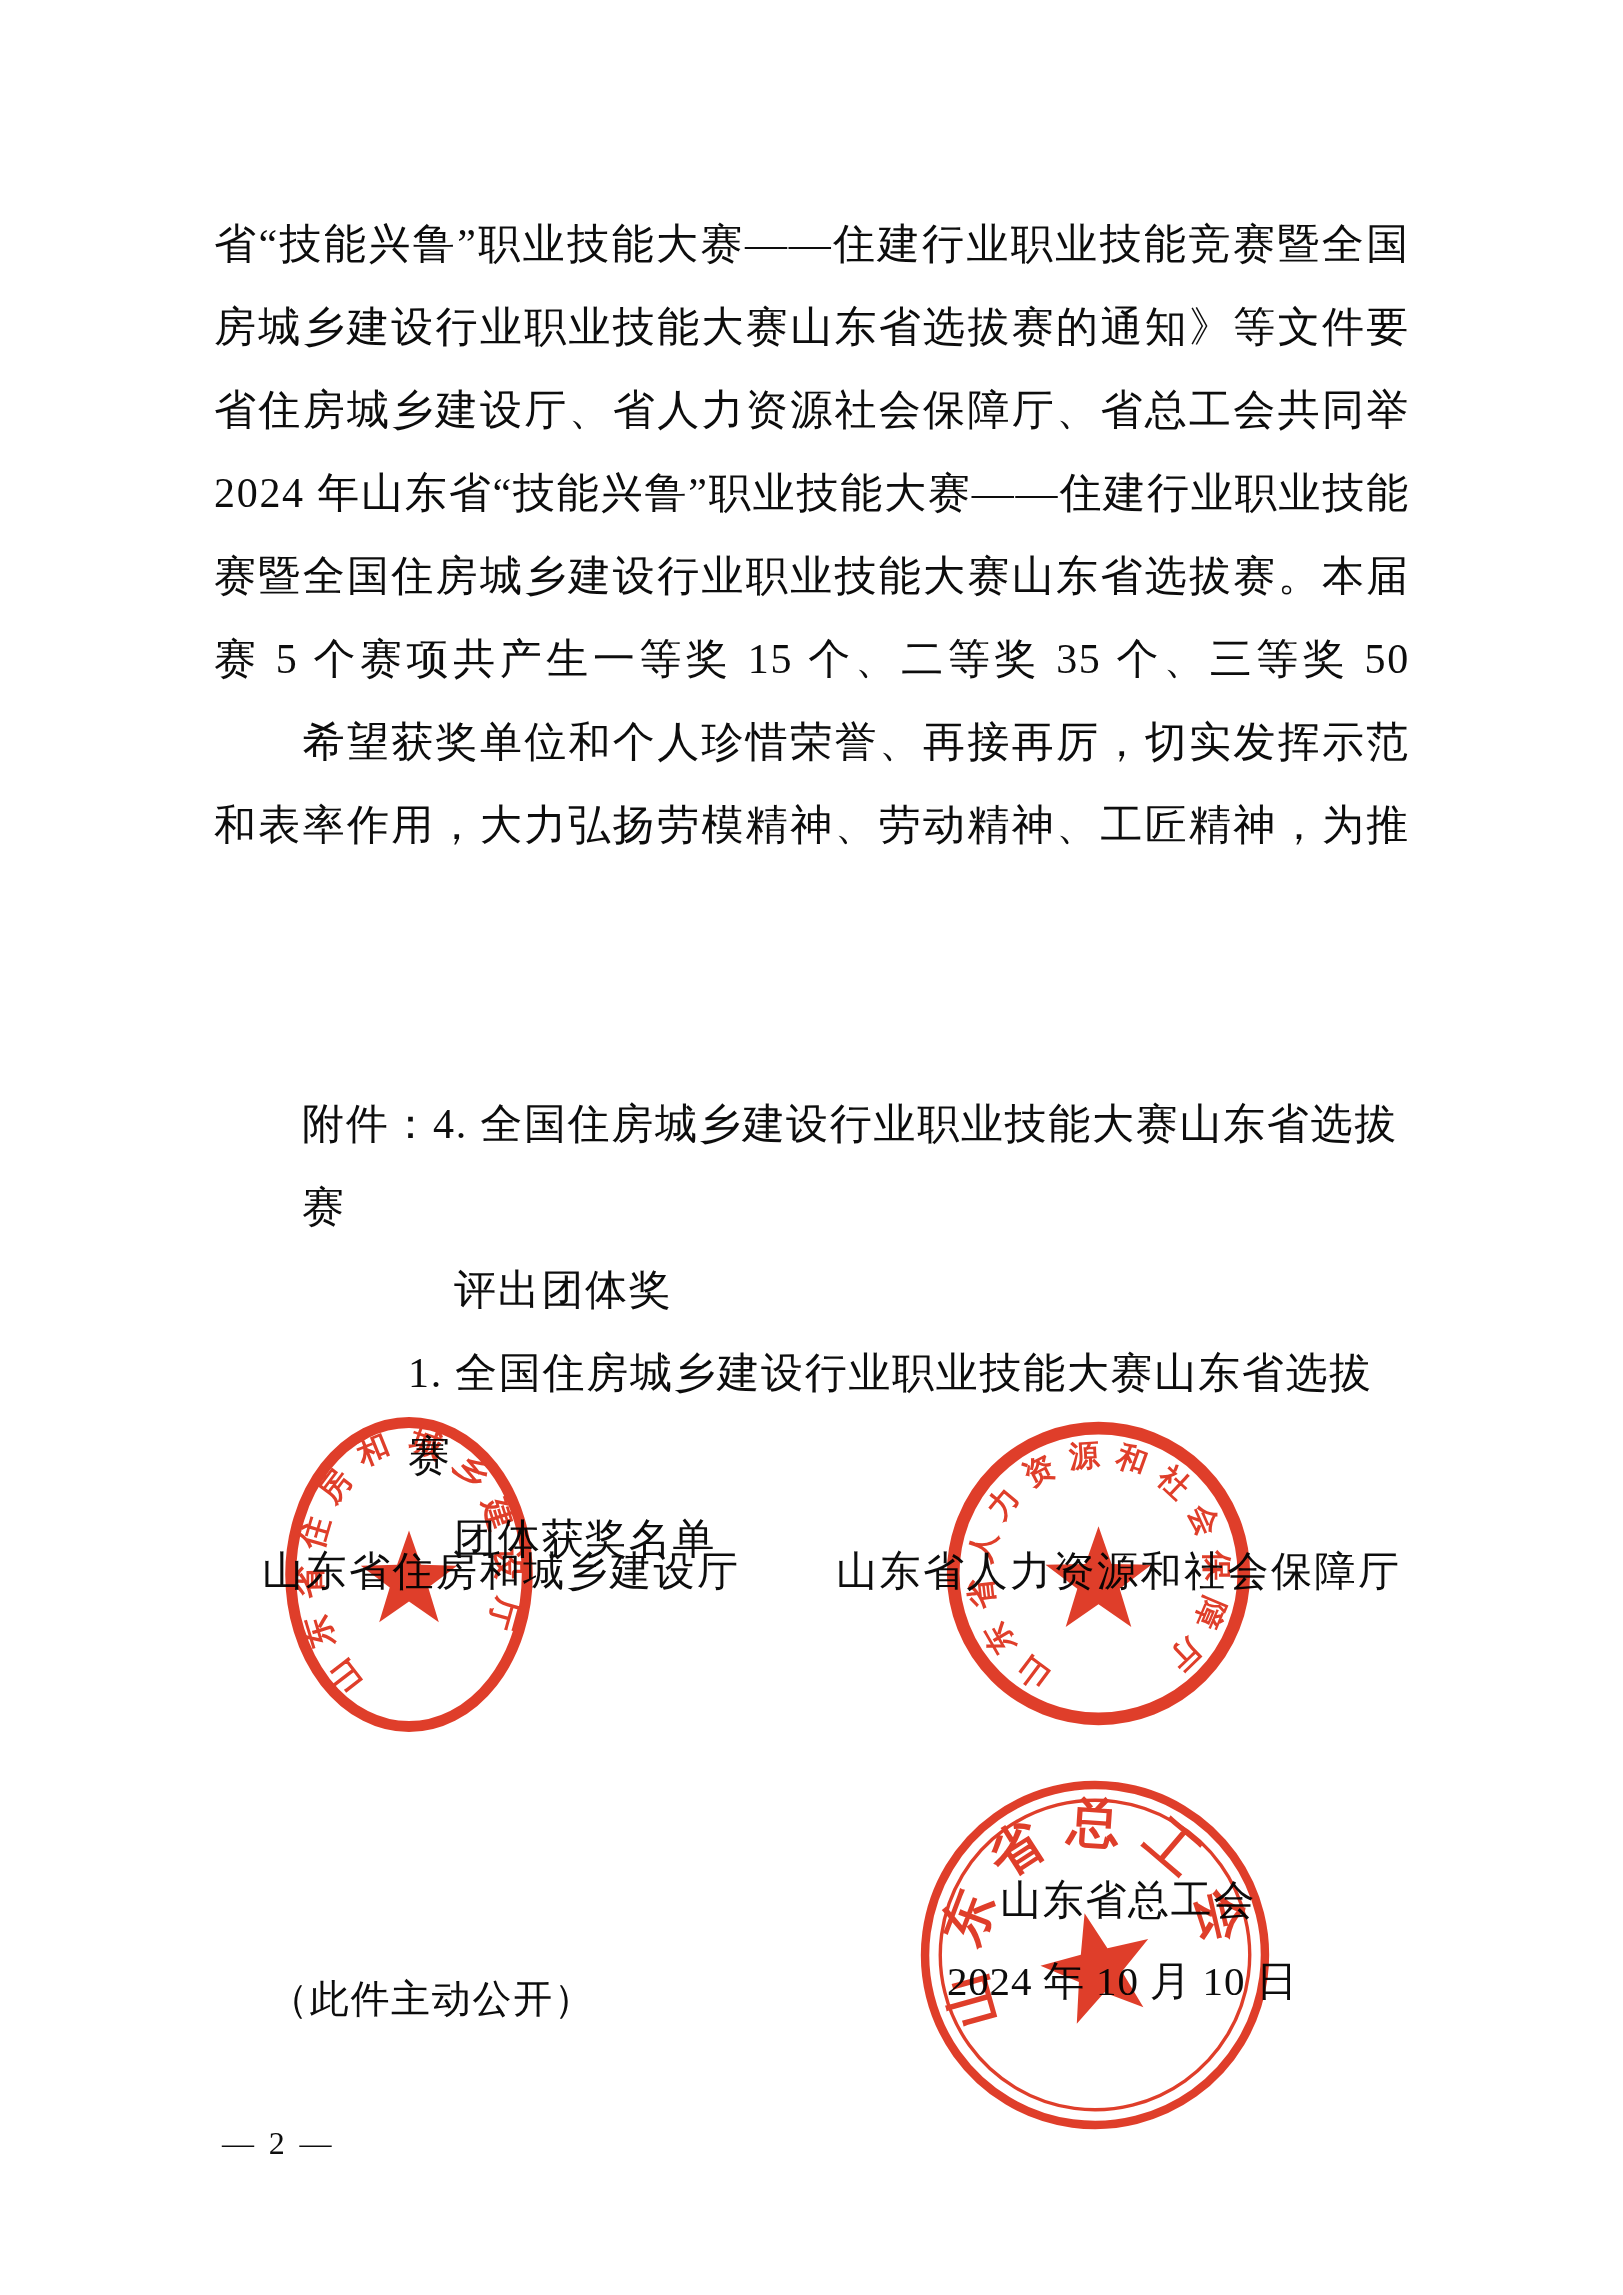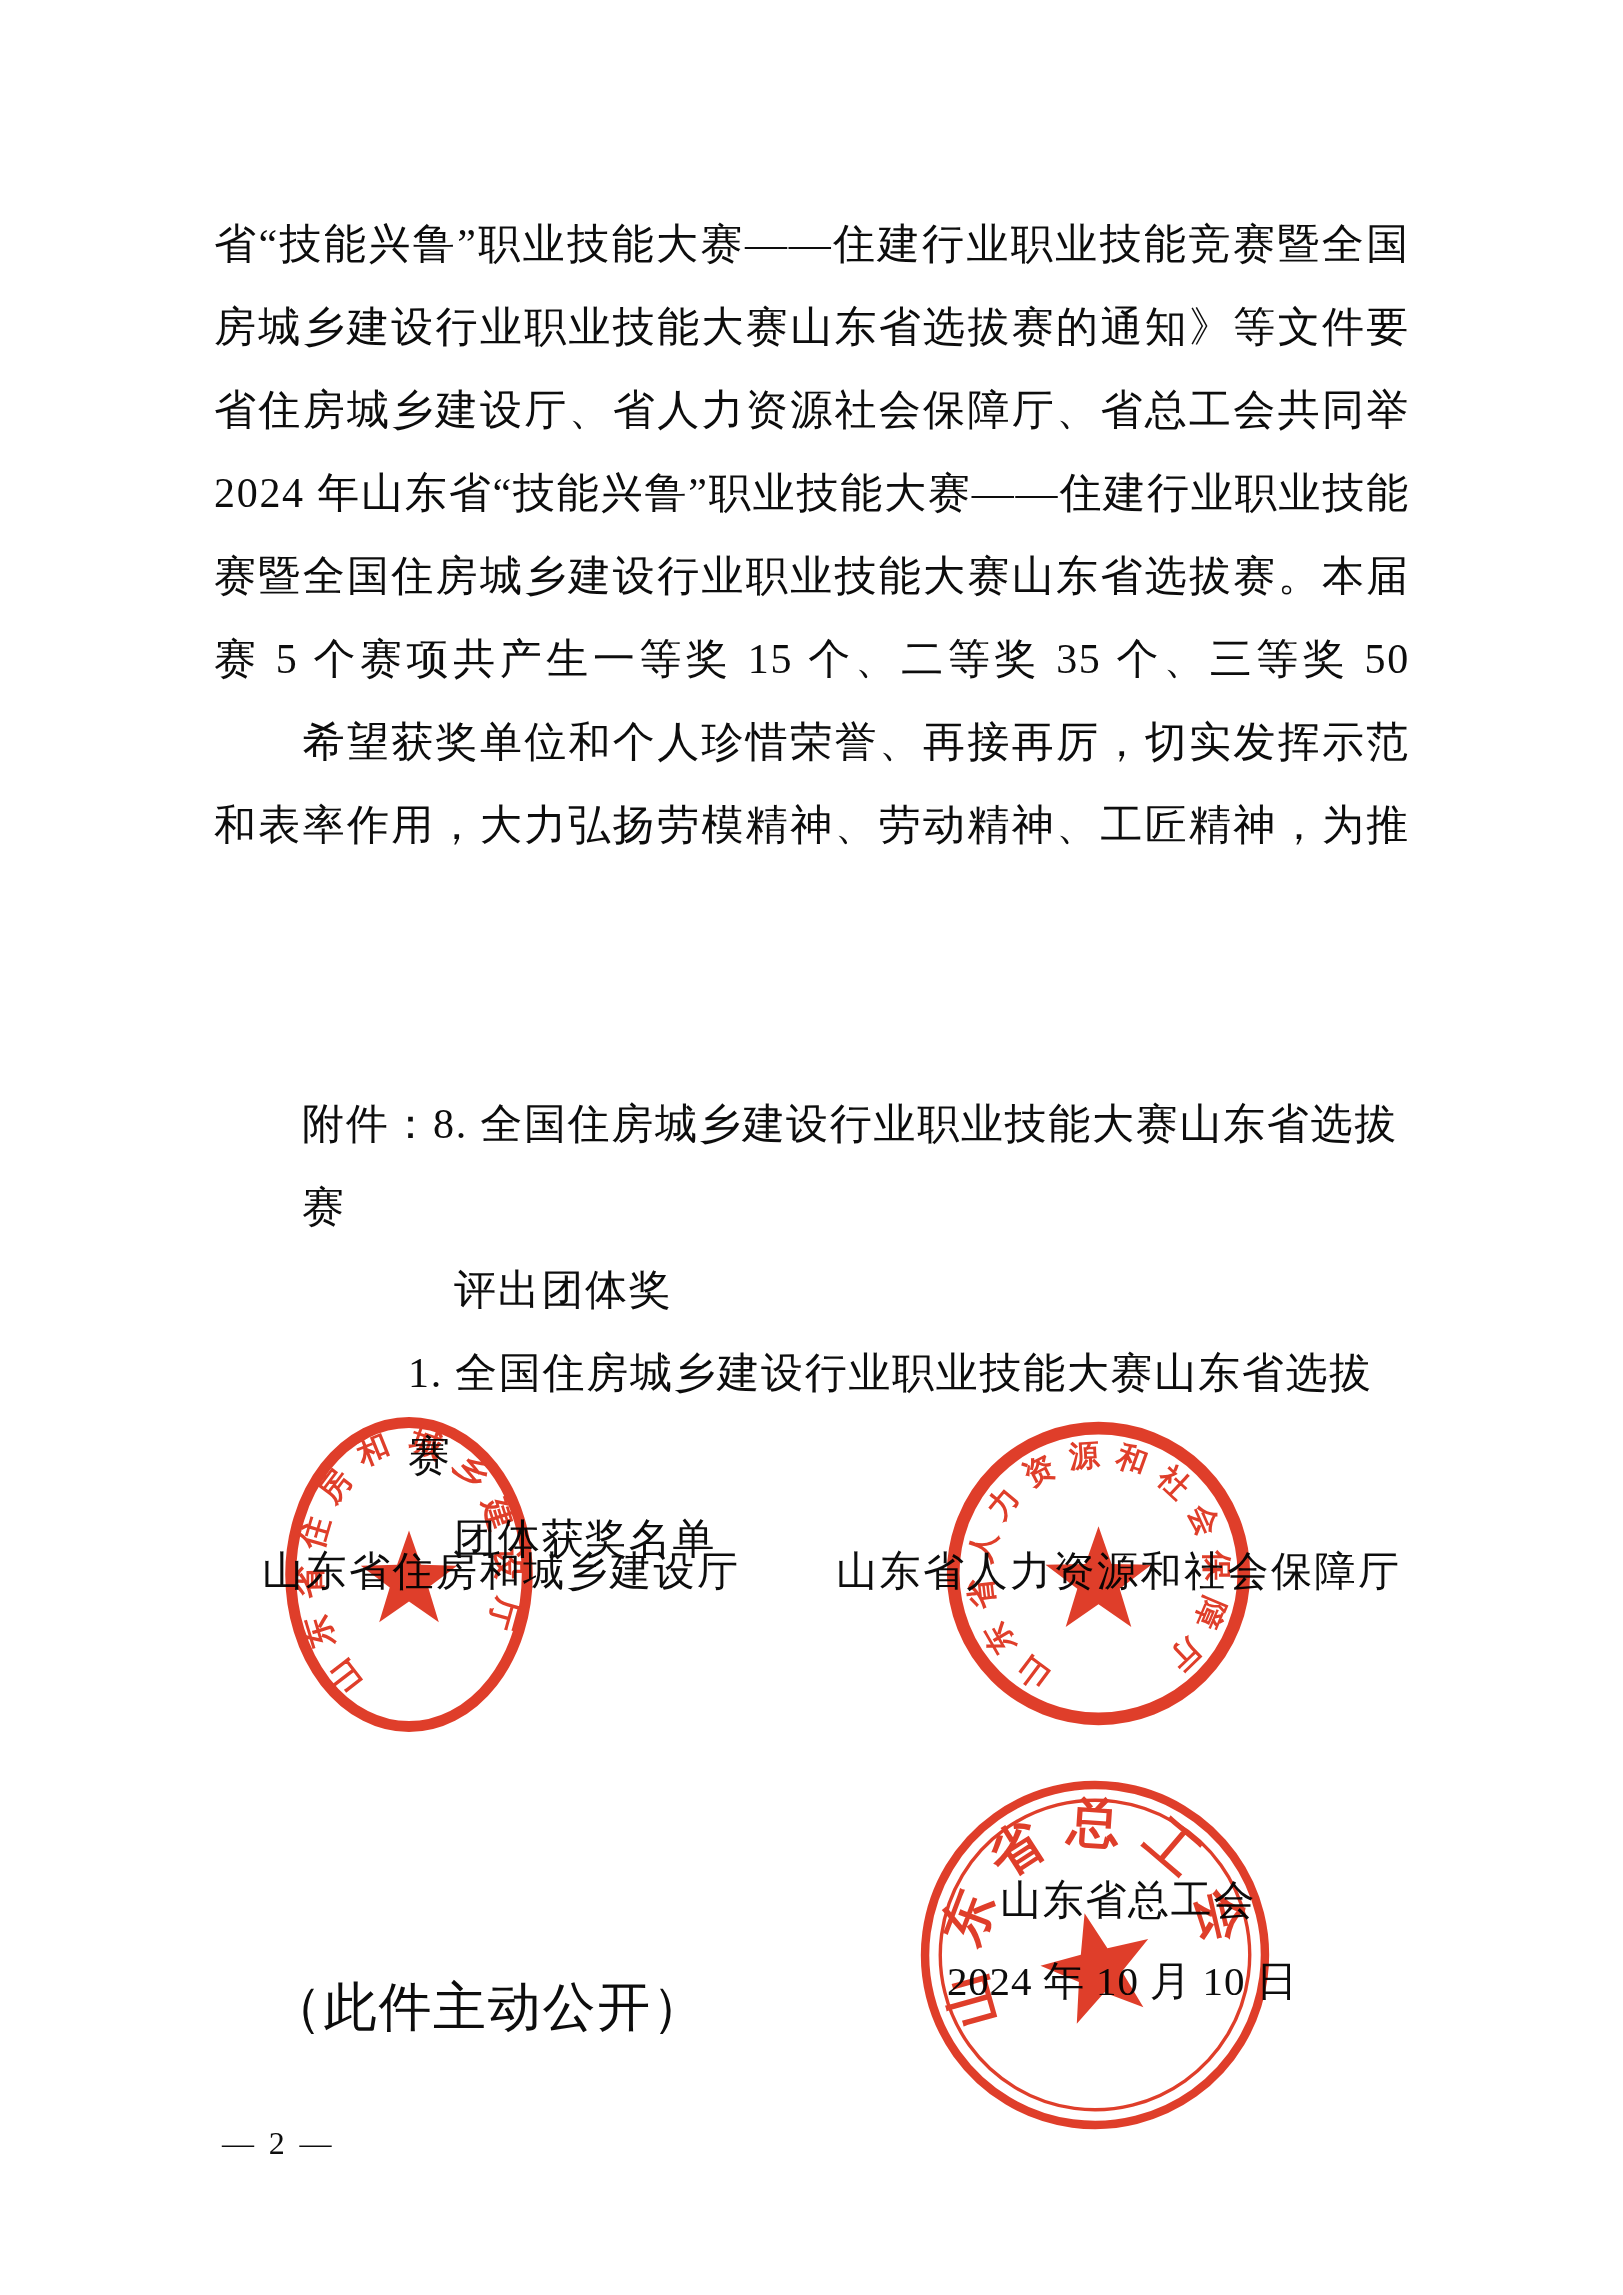--- a/index.html
+++ b/index.html
@@ -43,21 +43,21 @@
   .union-name{
     position:absolute;left:1000px;top:1873px;
     font-size:41px;letter-spacing:1.7px;white-space:nowrap;
   }
   .sign-date{
     position:absolute;left:947px;top:1954px;
     font-size:41px;letter-spacing:0.8px;white-space:nowrap;
   }
   .public-note{
     position:absolute;left:269px;top:1972px;
-    font-size:53px;letter-spacing:1.7px;white-space:nowrap;
+    font-size:39px;letter-spacing:1.7px;white-space:nowrap;
   }
   .page-number{
     position:absolute;left:222px;top:2125px;
     font-size:32px;letter-spacing:3.4px;white-space:nowrap;
   }
   
   .stamp{
     position:absolute;
     mix-blend-mode:multiply;
     opacity:.92;
@@ -78,21 +78,21 @@
     <div class="line fill">房城乡建设行业职业技能大赛山东省选拔赛的通知》等文件要求，</div>
     <div class="line fill">省住房城乡建设厅、省人力资源社会保障厅、省总工会共同举办了</div>
     <div class="line fill">2024 年山东省“技能兴鲁”职业技能大赛——住建行业职业技能竞</div>
     <div class="line fill">赛暨全国住房城乡建设行业职业技能大赛山东省选拔赛。本届大</div>
     <div class="line fill">赛 5 个赛项共产生一等奖 15 个、二等奖 35 个、三等奖 50 个、优胜奖</div>
     <div class="line fill">　　希望获奖单位和个人珍惜荣誉、再接再厉，切实发挥示范引领</div>
     <div class="line fill">和表率作用，大力弘扬劳模精神、劳动精神、工匠精神，为推进全省</div>
   </div>
 
   <div class="attach">
-    <div class="a1">附件：8. 全国住房城乡建设行业职业技能大赛山东省选拔赛</div>
+    <div class="a1">附件：4. 全国住房城乡建设行业职业技能大赛山东省选拔赛</div>
     <div class="a2">评出团体奖</div>
     <div class="a3">1. 全国住房城乡建设行业职业技能大赛山东省选拔赛</div>
     <div class="a4">团体获奖名单</div>
   </div>
 
   <div class="dept d1">山东省住房和城乡建设厅</div>
   <div class="dept d2">山东省人力资源和社会保障厅</div>
   <div class="union-name">山东省总工会</div>
   <div class="sign-date">2024 年 10 月 10 日</div>
 

